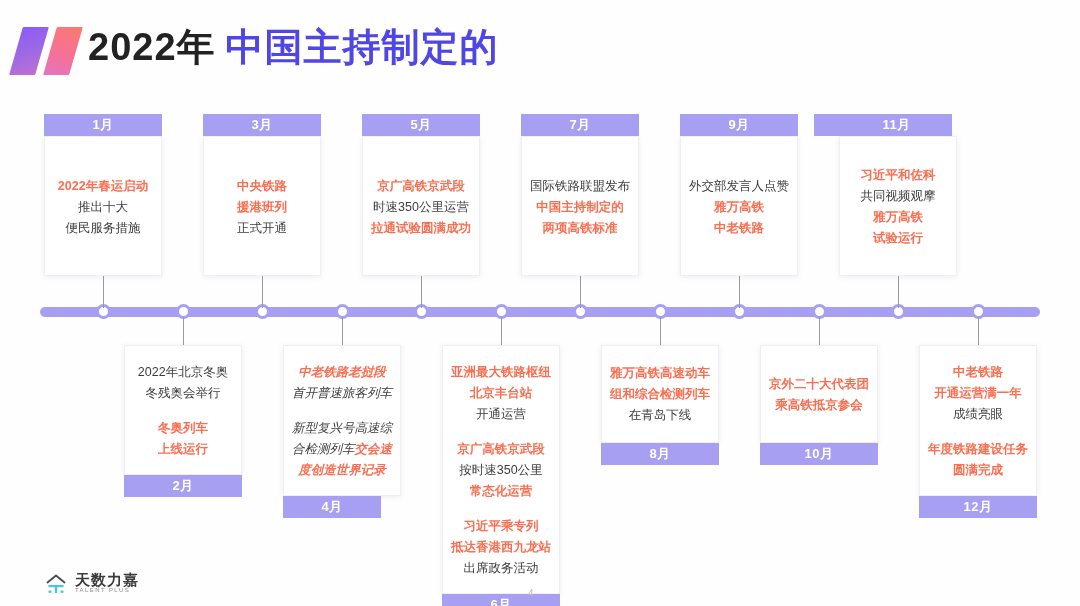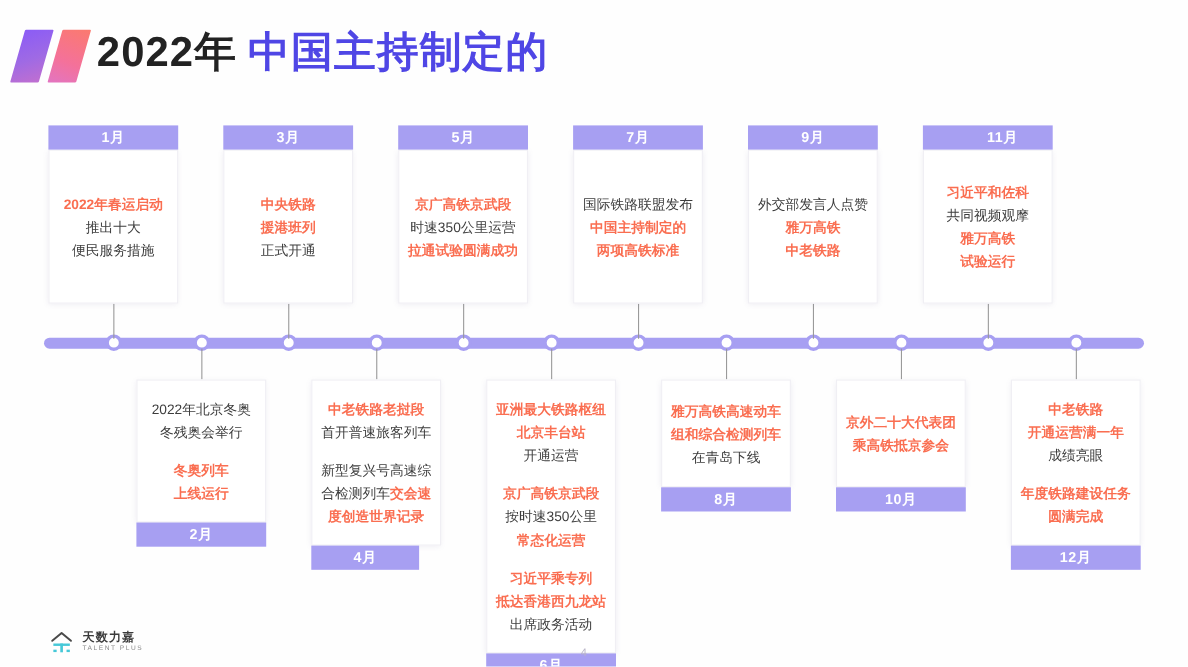--- a/index.html
+++ b/index.html
@@ -35,21 +35,21 @@
   .blk + .blk{margin-top:14px;}
   .ln{font-size:12.5px;line-height:21px;text-align:center;color:#3d3d3d;white-space:nowrap;}
   .ln.red{color:#fa6e51;font-weight:bold;}
   .ln .redseg{color:#fa6e51;font-weight:bold;}
   .ln .darkseg{color:#3d3d3d;font-weight:normal;}
 
   
   .foot{position:absolute;left:44px;top:572px;display:flex;align-items:center;}
   .foot-mark{width:24px;height:24px;position:relative;margin-right:7px;}
   .foot-txt{display:flex;flex-direction:column;justify-content:center;}
-  .foot-cn{font-size:11px;font-weight:bold;color:#3b3b3b;letter-spacing:1px;line-height:12px;}
+  .foot-cn{font-size:15px;font-weight:bold;color:#3b3b3b;letter-spacing:1px;line-height:12px;}
   .foot-en{font-size:6px;color:#8a8a8a;letter-spacing:1.4px;line-height:9px;}
   .pageno{position:absolute;left:528px;top:588px;font-size:10px;color:#b9b4c7;}
 </style>
 </head>
 <body>
 
 <div class="stage">
 
   <div class="logo-marks">
     <div class="slash one"></div>
@@ -117,21 +117,21 @@
         <div class="body" style="top: 0px; height: 140px;">
           <div class="blk">
             <div class="ln red">中央铁路</div>
             <div class="ln red">援港班列</div>
             <div class="ln">正式开通</div>
           </div>
         </div>
       </div>
       <div class="tab" style="left: 203px; top: 114px; width: 118px; height: 22px;">3月</div>
       <div class="card" style="left: 283px; top: 345px; width: 118px; height: 151px;">
-        <div class="body" style="top: 0px; height: 151px;">
+        <div class="body" style="top: 0px; height: 151px; font-style: italic;">
           <div class="blk">
             <div class="ln red">中老铁路老挝段</div>
             <div class="ln">首开普速旅客列车</div>
           </div>
           <div class="blk">
             <div class="ln">新型复兴号高速综</div>
             <div class="ln"><span class="darkseg">合检测列车</span><span class="redseg">交会速</span></div>
             <div class="ln red">度创造世界记录</div>
           </div>
         </div>
@@ -171,21 +171,21 @@
         <div class="body" style="top: 0px; height: 140px;">
           <div class="blk">
             <div class="ln">国际铁路联盟发布</div>
             <div class="ln red">中国主持制定的</div>
             <div class="ln red">两项高铁标准</div>
           </div>
         </div>
       </div>
       <div class="tab" style="left: 521px; top: 114px; width: 118px; height: 22px;">7月</div>
       <div class="card" style="left: 601px; top: 345px; width: 118px; height: 98px;">
-        <div class="body" style="top: 0px; height: 98px;">
+        <div class="body" style="top: 0px; height: 98px; font-family: Liberation Mono, monospace;">
           <div class="blk">
             <div class="ln red">雅万高铁高速动车</div>
             <div class="ln red">组和综合检测列车</div>
             <div class="ln">在青岛下线</div>
           </div>
         </div>
       </div>
       <div class="tab" style="left: 601px; top: 443px; width: 118px; height: 22px;">8月</div>
       <div class="card" style="left: 680px; top: 136px; width: 118px; height: 140px;">
         <div class="body" style="top: 0px; height: 140px;">
@@ -209,21 +209,21 @@
       <div class="card" style="left: 839px; top: 136px; width: 118px; height: 140px;">
         <div class="body" style="top: 0px; height: 140px;">
           <div class="blk">
             <div class="ln red">习近平和佐科</div>
             <div class="ln">共同视频观摩</div>
             <div class="ln red">雅万高铁</div>
             <div class="ln red">试验运行</div>
           </div>
         </div>
       </div>
-      <div class="tab" style="left: 839px; top: 114px; width: 118px; height: 22px; padding-left: 27px;">11月</div>
+      <div class="tab" style="left: 814px; top: 114px; width: 138px; height: 22px; padding-left: 27px;">11月</div>
       <div class="card" style="left: 919px; top: 345px; width: 118px; height: 151px;">
         <div class="body" style="top: 0px; height: 151px;">
           <div class="blk">
             <div class="ln red">中老铁路</div>
             <div class="ln red">开通运营满一年</div>
             <div class="ln">成绩亮眼</div>
           </div>
           <div class="blk">
             <div class="ln red">年度铁路建设任务</div>
             <div class="ln red">圆满完成</div>

